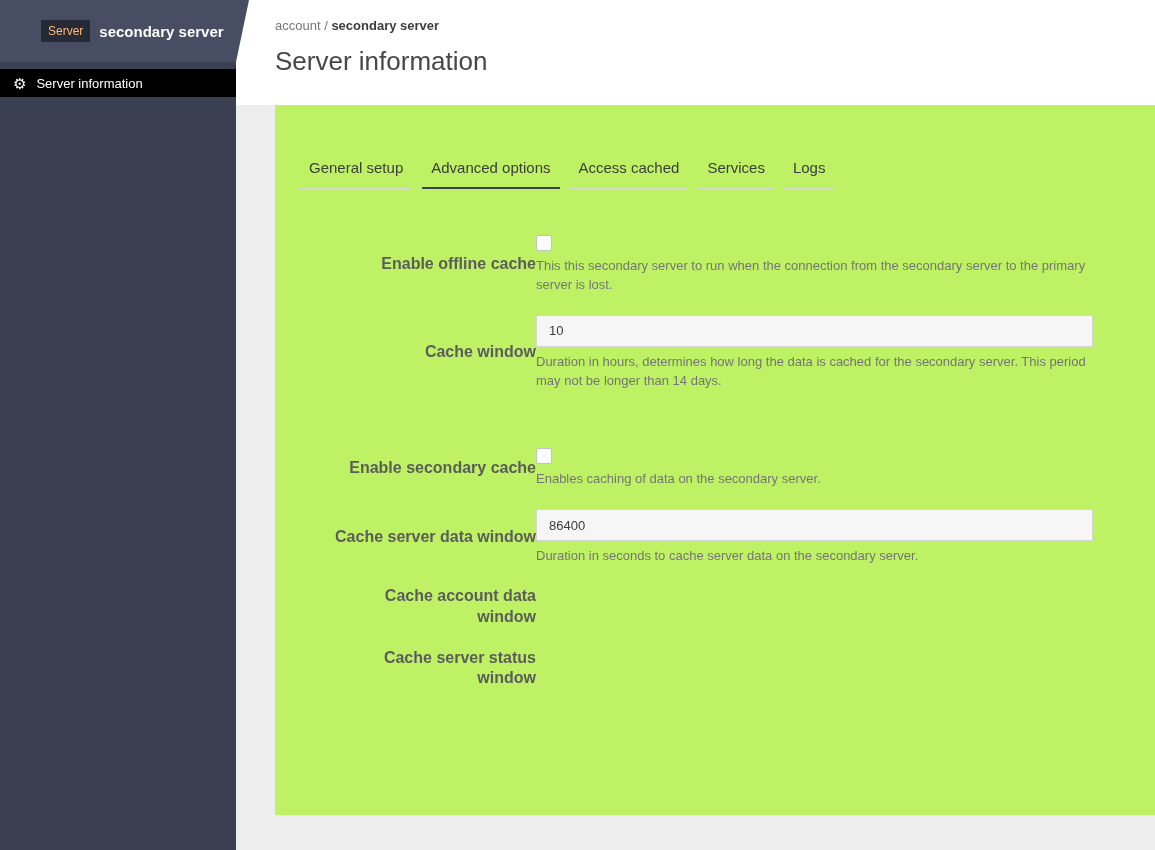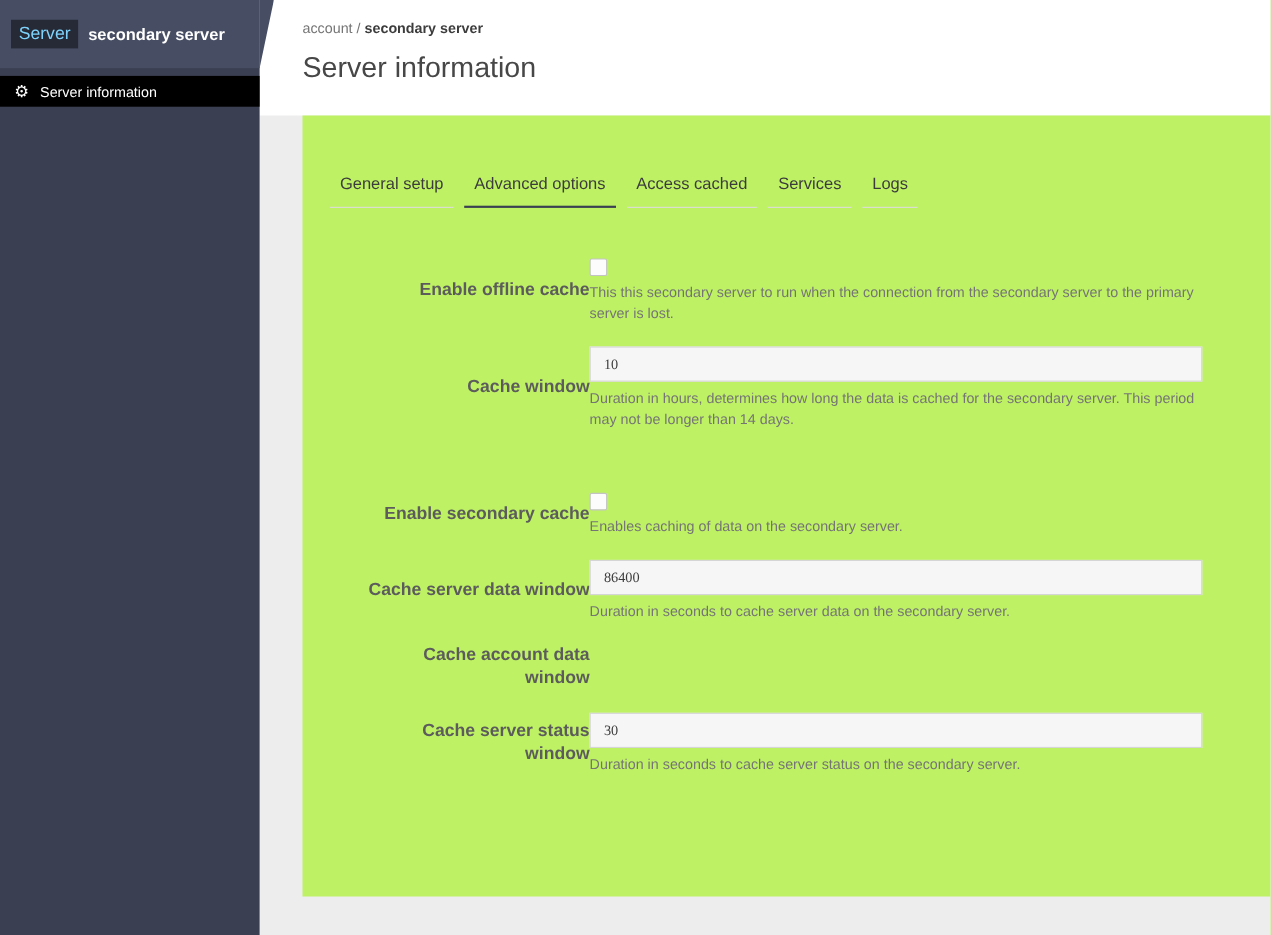--- a/index.html
+++ b/index.html
@@ -5,21 +5,21 @@
   * { margin:0; padding:0; box-sizing:border-box; }
   html,body { width:1155px; height:850px; overflow:hidden; }
   body { font-family:"Liberation Sans", sans-serif; background:#ededed; }
 
   .app { display:flex; width:1155px; height:850px; }
 
   
   .sidebar { width:236px; flex-shrink:0; background:#3a3f51; position:relative; z-index:3; }
   .sidebar-header { height:62px; background:#474d63; display:flex; align-items:center; padding:0 10px; position:relative; }
   .sidebar-notch { position:absolute; left:236px; top:0; width:13px; height:62px; background:#474d63; clip-path:polygon(0 0,100% 0,0 100%); }
-  .server-badge { background:#262a36; color:#7dd3fc; font-size:16px; padding:4px 7px; margin-right:9px; white-space:nowrap; }
+  .server-badge { background:#262a36; color:#fdba74; font-size:12px; padding:4px 7px; margin-right:9px; white-space:nowrap;margin-left:31px; }
   .sidebar-title { color:#fff; font-size:15px; font-weight:bold; white-space:nowrap; }
   .sidebar-nav-item { margin-top:7px; background:#000; color:#fff; height:28px; display:flex; align-items:center; padding:0 13px; font-size:13px; cursor:pointer; }
   .gear-glyph { font-size:15px; margin-right:10px; line-height:1; }
 
   
   .main { flex:1; display:flex; flex-direction:column; background:#ededed; position:relative; z-index:1; }
   .page-header { background:#fff; height:105px; padding:18px 0 0 39px; }
   .breadcrumb { font-size:13px; color:#757575; }
   .breadcrumb .crumb-current { color:#3c3c3c; font-weight:bold; }
   .page-title { font-size:26px; color:#474747; margin-top:13px; font-weight:400; }
@@ -31,21 +31,21 @@
   .tab { font-size:15px; color:#3c3c3c; padding:9px 9px 12px 9px; border-bottom:1px solid #dcdcdc; cursor:pointer; white-space:nowrap; }
   .tab.active { border-bottom:2px solid #3a3f51; padding-bottom:11px; }
 
   
   .form { margin-top:46px; }
   .form-row { display:flex; align-items:center; margin-bottom:20px; }
   .form-row.gap-large { margin-top:58px; }
   .row-label { width:236px; flex-shrink:0; padding-left:27px; font-size:16px; font-weight:bold; color:#5c5c5c; line-height:1.3;text-align:right; }
   .row-field { width:557px; }
   .checkbox { width:16px; height:16px; border:1px solid #c3c3c3; border-radius:2px; background:#fcfcfc; cursor:pointer; }
-  .text-input { display:block; width:100%; height:32px; background:#f6f6f6; border:1px solid #d5d5d5; font-family:Liberation Serif, serif; font-size:13px; color:#3c3c3c; padding:0 12px; }
+  .text-input { display:block; width:100%; height:32px; background:#f6f6f6; border:1px solid #d5d5d5; font-family:Liberation Sans, sans-serif; font-size:13px; color:#3c3c3c; padding:0 12px; }
   .help-text { font-size:13px; color:#757575; line-height:1.45; margin-top:6px; }
 </style>
 </head>
 <body>
 
 <div class="app">
 
   <aside class="sidebar">
     <div class="sidebar-header">
       <span class="server-badge">Server</span>
@@ -102,22 +102,18 @@
             <div class="row-field">
               <input class="text-input" type="text" value="86400" style="">
               <div class="help-text">Duration in seconds to cache server data on the secondary server.</div>
             </div>
           </div>
           <div class="form-row">
             <div class="row-label">Cache account data window</div>
           </div>
           <div class="form-row">
             <div class="row-label">Cache server status window</div>
-            <div class="row-field">
-              <input class="text-input" type="text" value="30" style="">
-              <div class="help-text">Duration in seconds to cache server status on the secondary server.</div>
-            </div>
           </div>
         </div>
     </div>
 
   </div>
 </div>
 
 </body></html>

